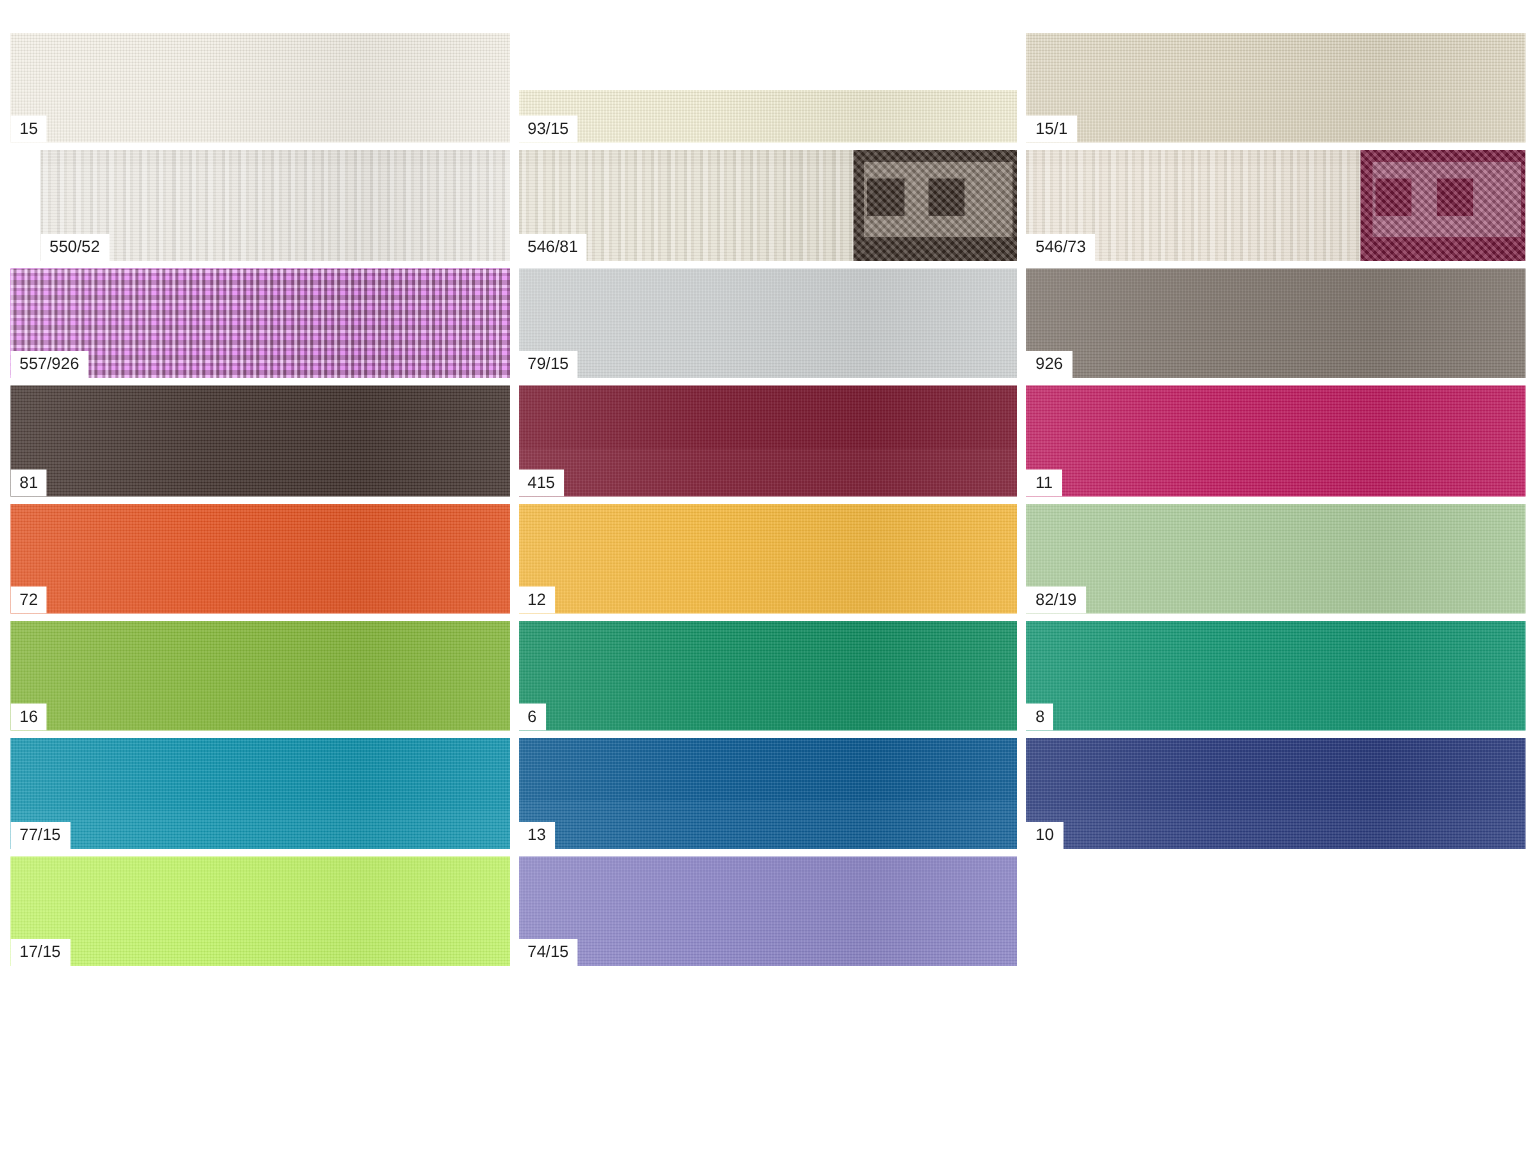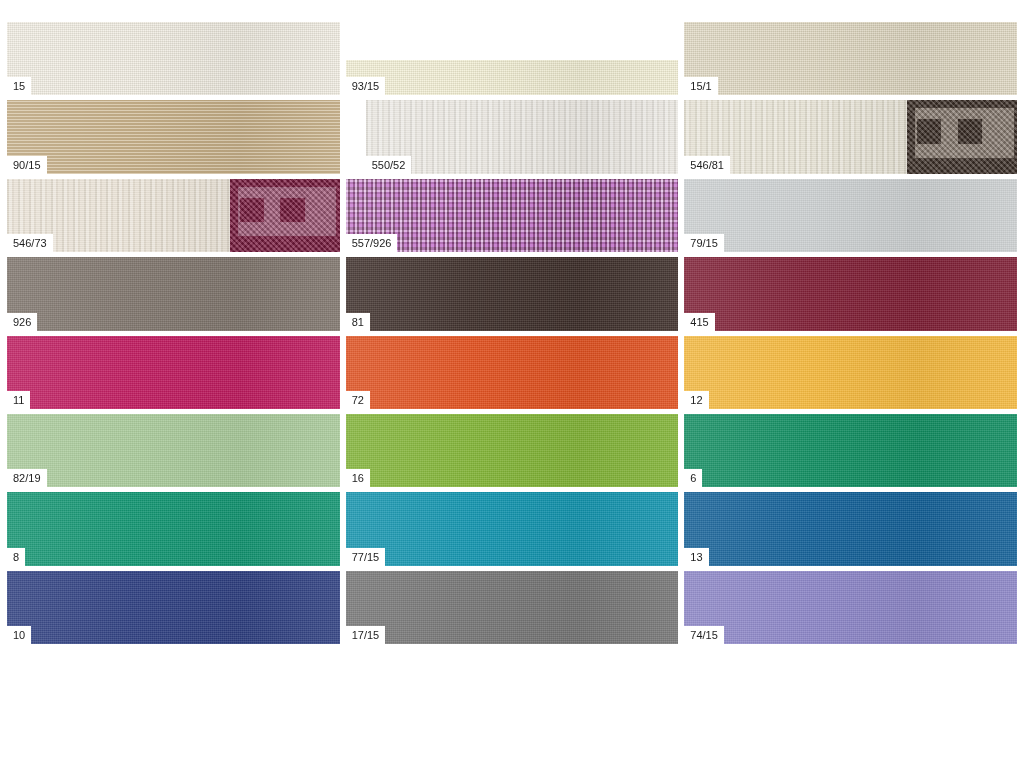--- a/index.html
+++ b/index.html
@@ -132,25 +132,20 @@
     <div class="swatch" style="background-color: rgb(242, 238, 210); margin-top: 38px;">
       <div class="tex weave"></div>
       <div class="tex sheen"></div>
       <div class="swatch-label">93/15</div>
     </div>
     <div class="swatch" style="background-color: rgb(221, 213, 189);">
       <div class="tex weave"></div>
       <div class="tex sheen"></div>
       <div class="swatch-label">15/1</div>
     </div>
-    <div class="swatch" style="background-color: rgb(205, 185, 147);">
-      <div class="tex horiz"></div>
-      <div class="tex sheen"></div>
-      <div class="swatch-label">90/15</div>
-    </div>
     <div class="swatch" style="background-color: rgb(230, 227, 220); margin-left: 20px;">
       <div class="tex vstripe"></div>
       <div class="tex sheen"></div>
       <div class="swatch-label">550/52</div>
     </div>
     <div class="swatch" style="background-color: rgb(226, 221, 206);">
       <div class="tex vstripe"></div>
       <div class="tex sheen"></div>
       <div class="motif">
         <div class="motif-bg" style="background-color: rgb(62, 49, 41);"></div>
@@ -166,21 +161,21 @@
       <div class="tex sheen"></div>
       <div class="motif">
         <div class="motif-bg" style="background-color: rgb(124, 27, 64);"></div>
         <div class="motif-band" style="background-color: rgb(165, 94, 124);"></div>
         <div class="motif-box b1" style="background-color: rgb(122, 26, 62);"></div>
         <div class="motif-box b2" style="background-color: rgb(122, 26, 62);"></div>
         <div class="motif-weave"></div>
       </div>
       <div class="swatch-label">546/73</div>
     </div>
-    <div class="swatch" style="background-color: #a21caf;">
+    <div class="swatch" style="background-color: #d946ef;">
       <div class="tex crosshatch"></div>
       <div class="tex sheen"></div>
       <div class="swatch-label">557/926</div>
     </div>
     <div class="swatch" style="background-color: rgb(204, 208, 209);">
       <div class="tex fine"></div>
       <div class="tex sheen"></div>
       <div class="swatch-label">79/15</div>
     </div>
     <div class="swatch" style="background-color: rgb(125, 115, 106);">
@@ -241,21 +236,21 @@
     <div class="swatch" style="background-color: rgb(15, 94, 150);">
       <div class="tex fine"></div>
       <div class="tex sheen"></div>
       <div class="swatch-label">13</div>
     </div>
     <div class="swatch" style="background-color: rgb(44, 61, 127);">
       <div class="tex fine"></div>
       <div class="tex sheen"></div>
       <div class="swatch-label">10</div>
     </div>
-    <div class="swatch" style="background-color: #737373;">
+    <div class="swatch" style="background-color: #bef264;">
       <div class="tex fine"></div>
       <div class="tex sheen"></div>
       <div class="swatch-label">17/15</div>
     </div>
     <div class="swatch" style="background-color: rgb(138, 132, 198);">
       <div class="tex fine"></div>
       <div class="tex sheen"></div>
       <div class="swatch-label">74/15</div>
     </div>
   </div>

